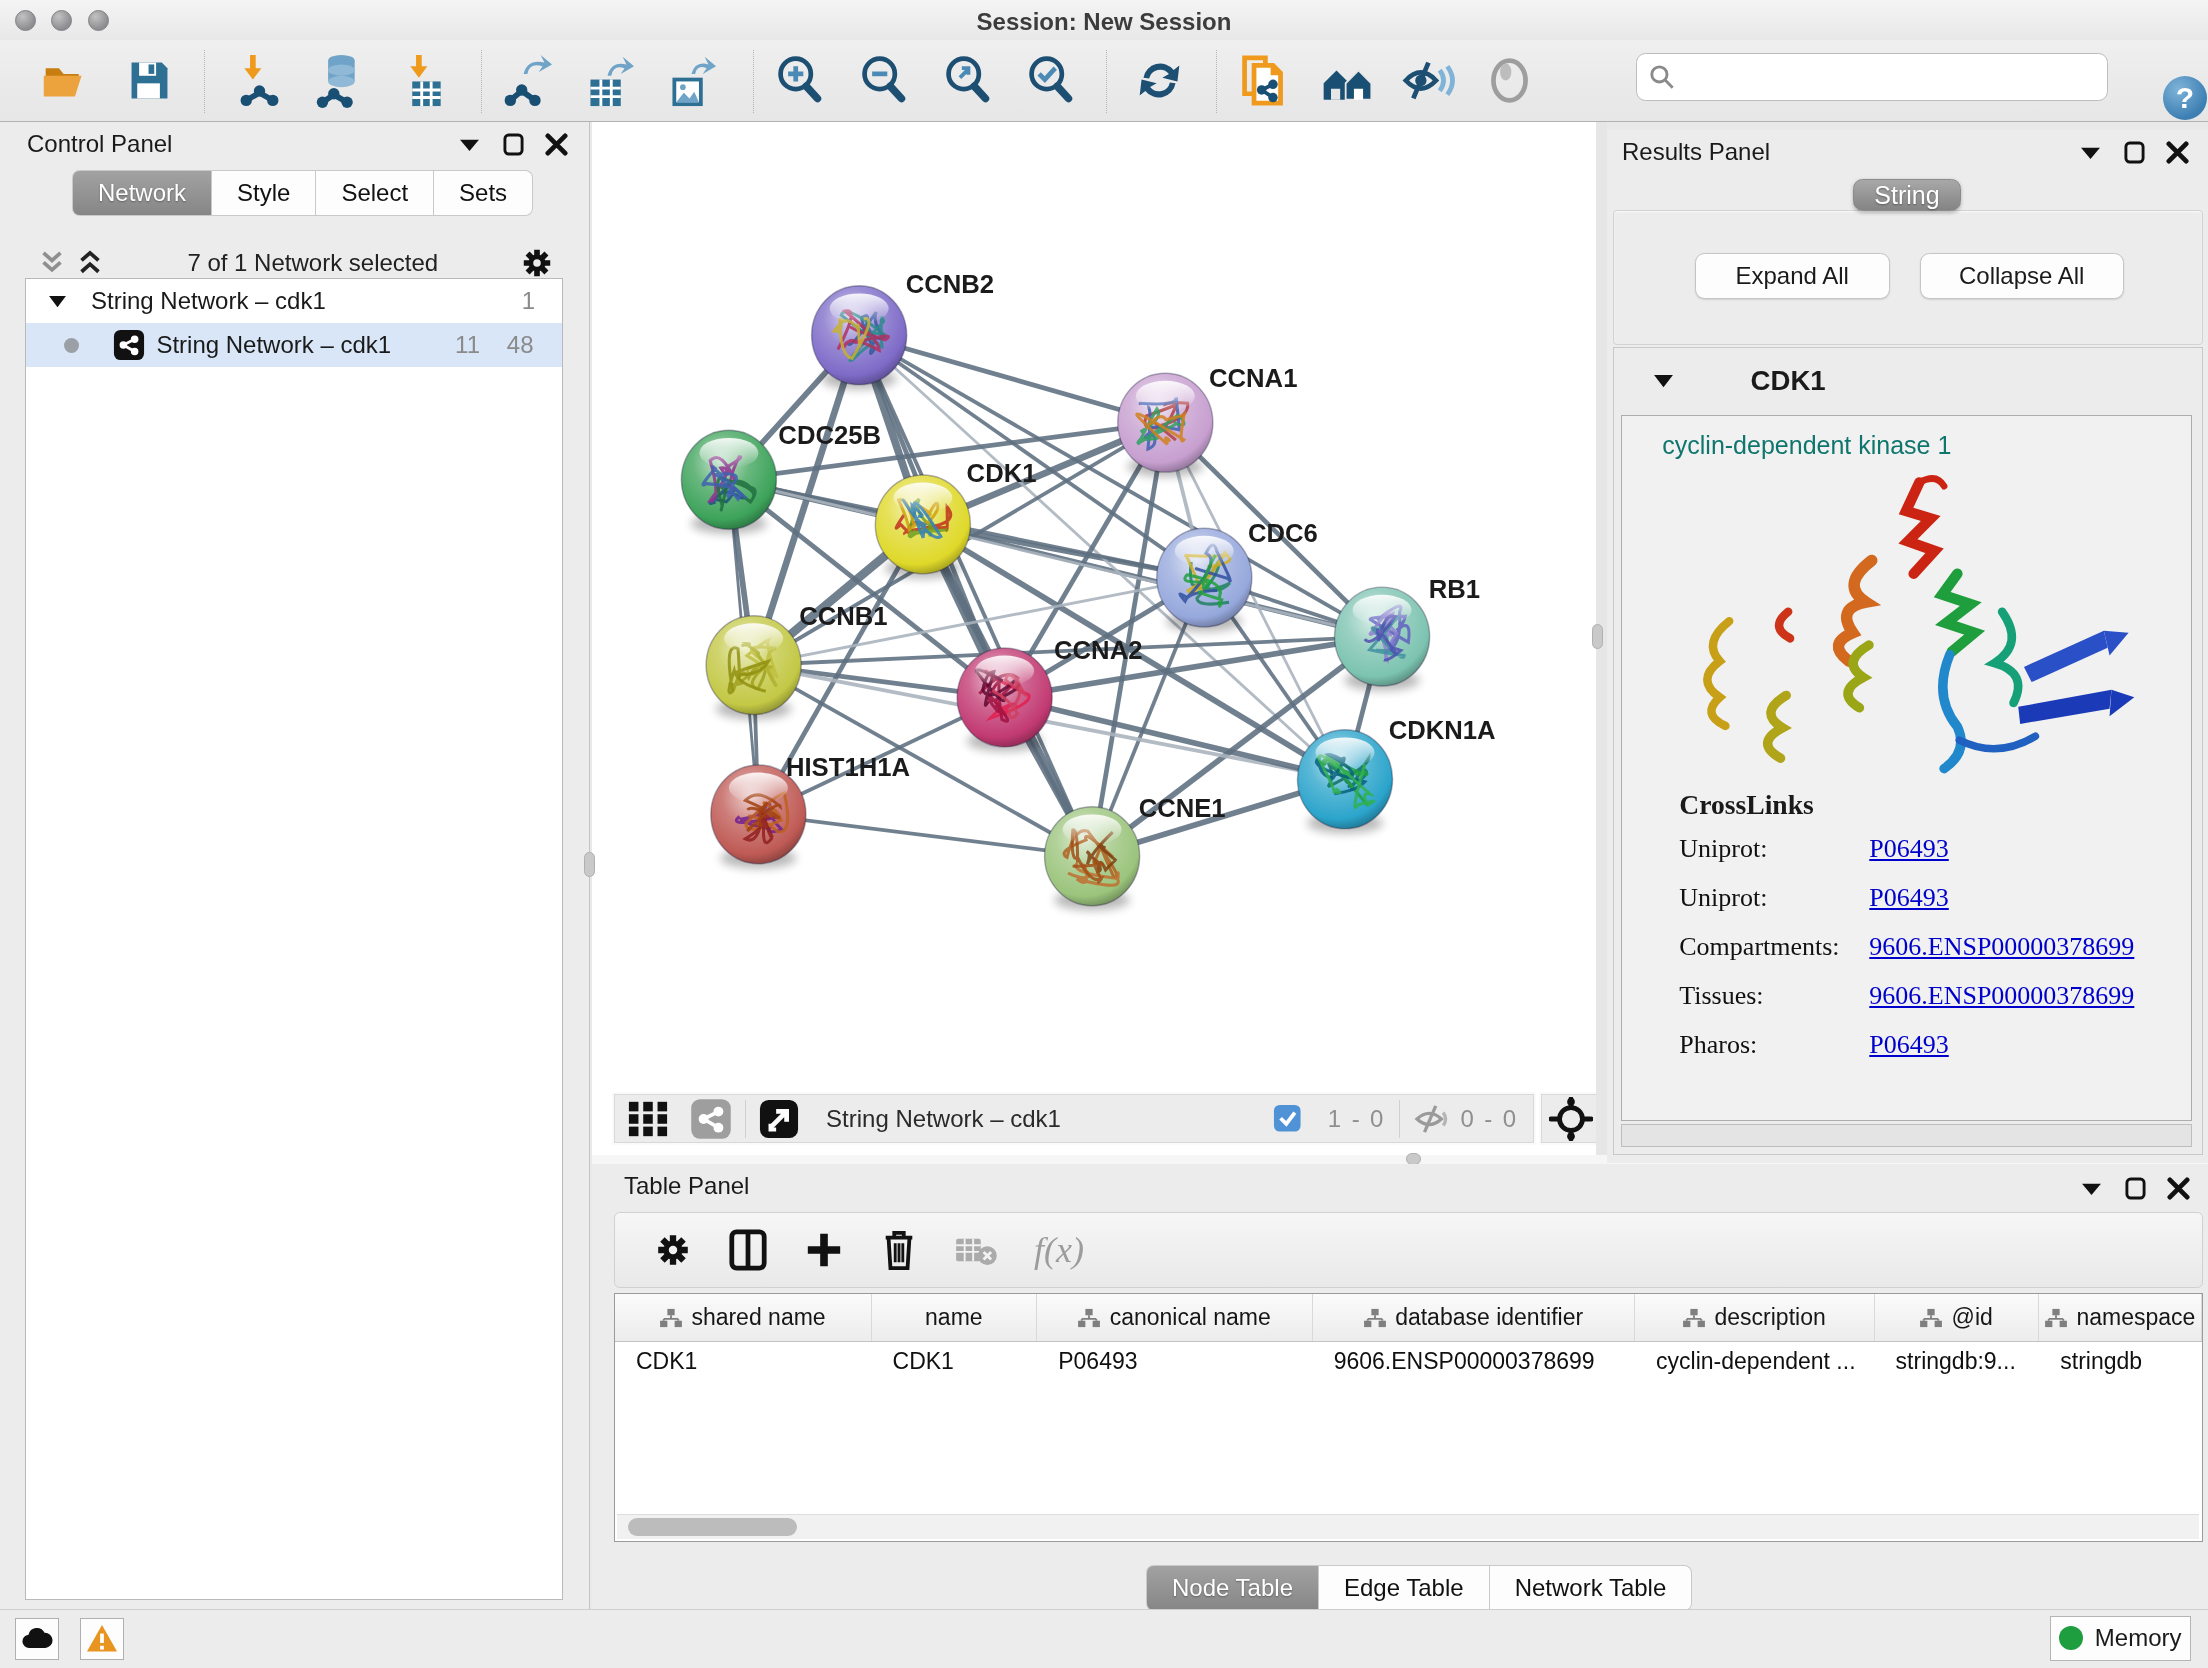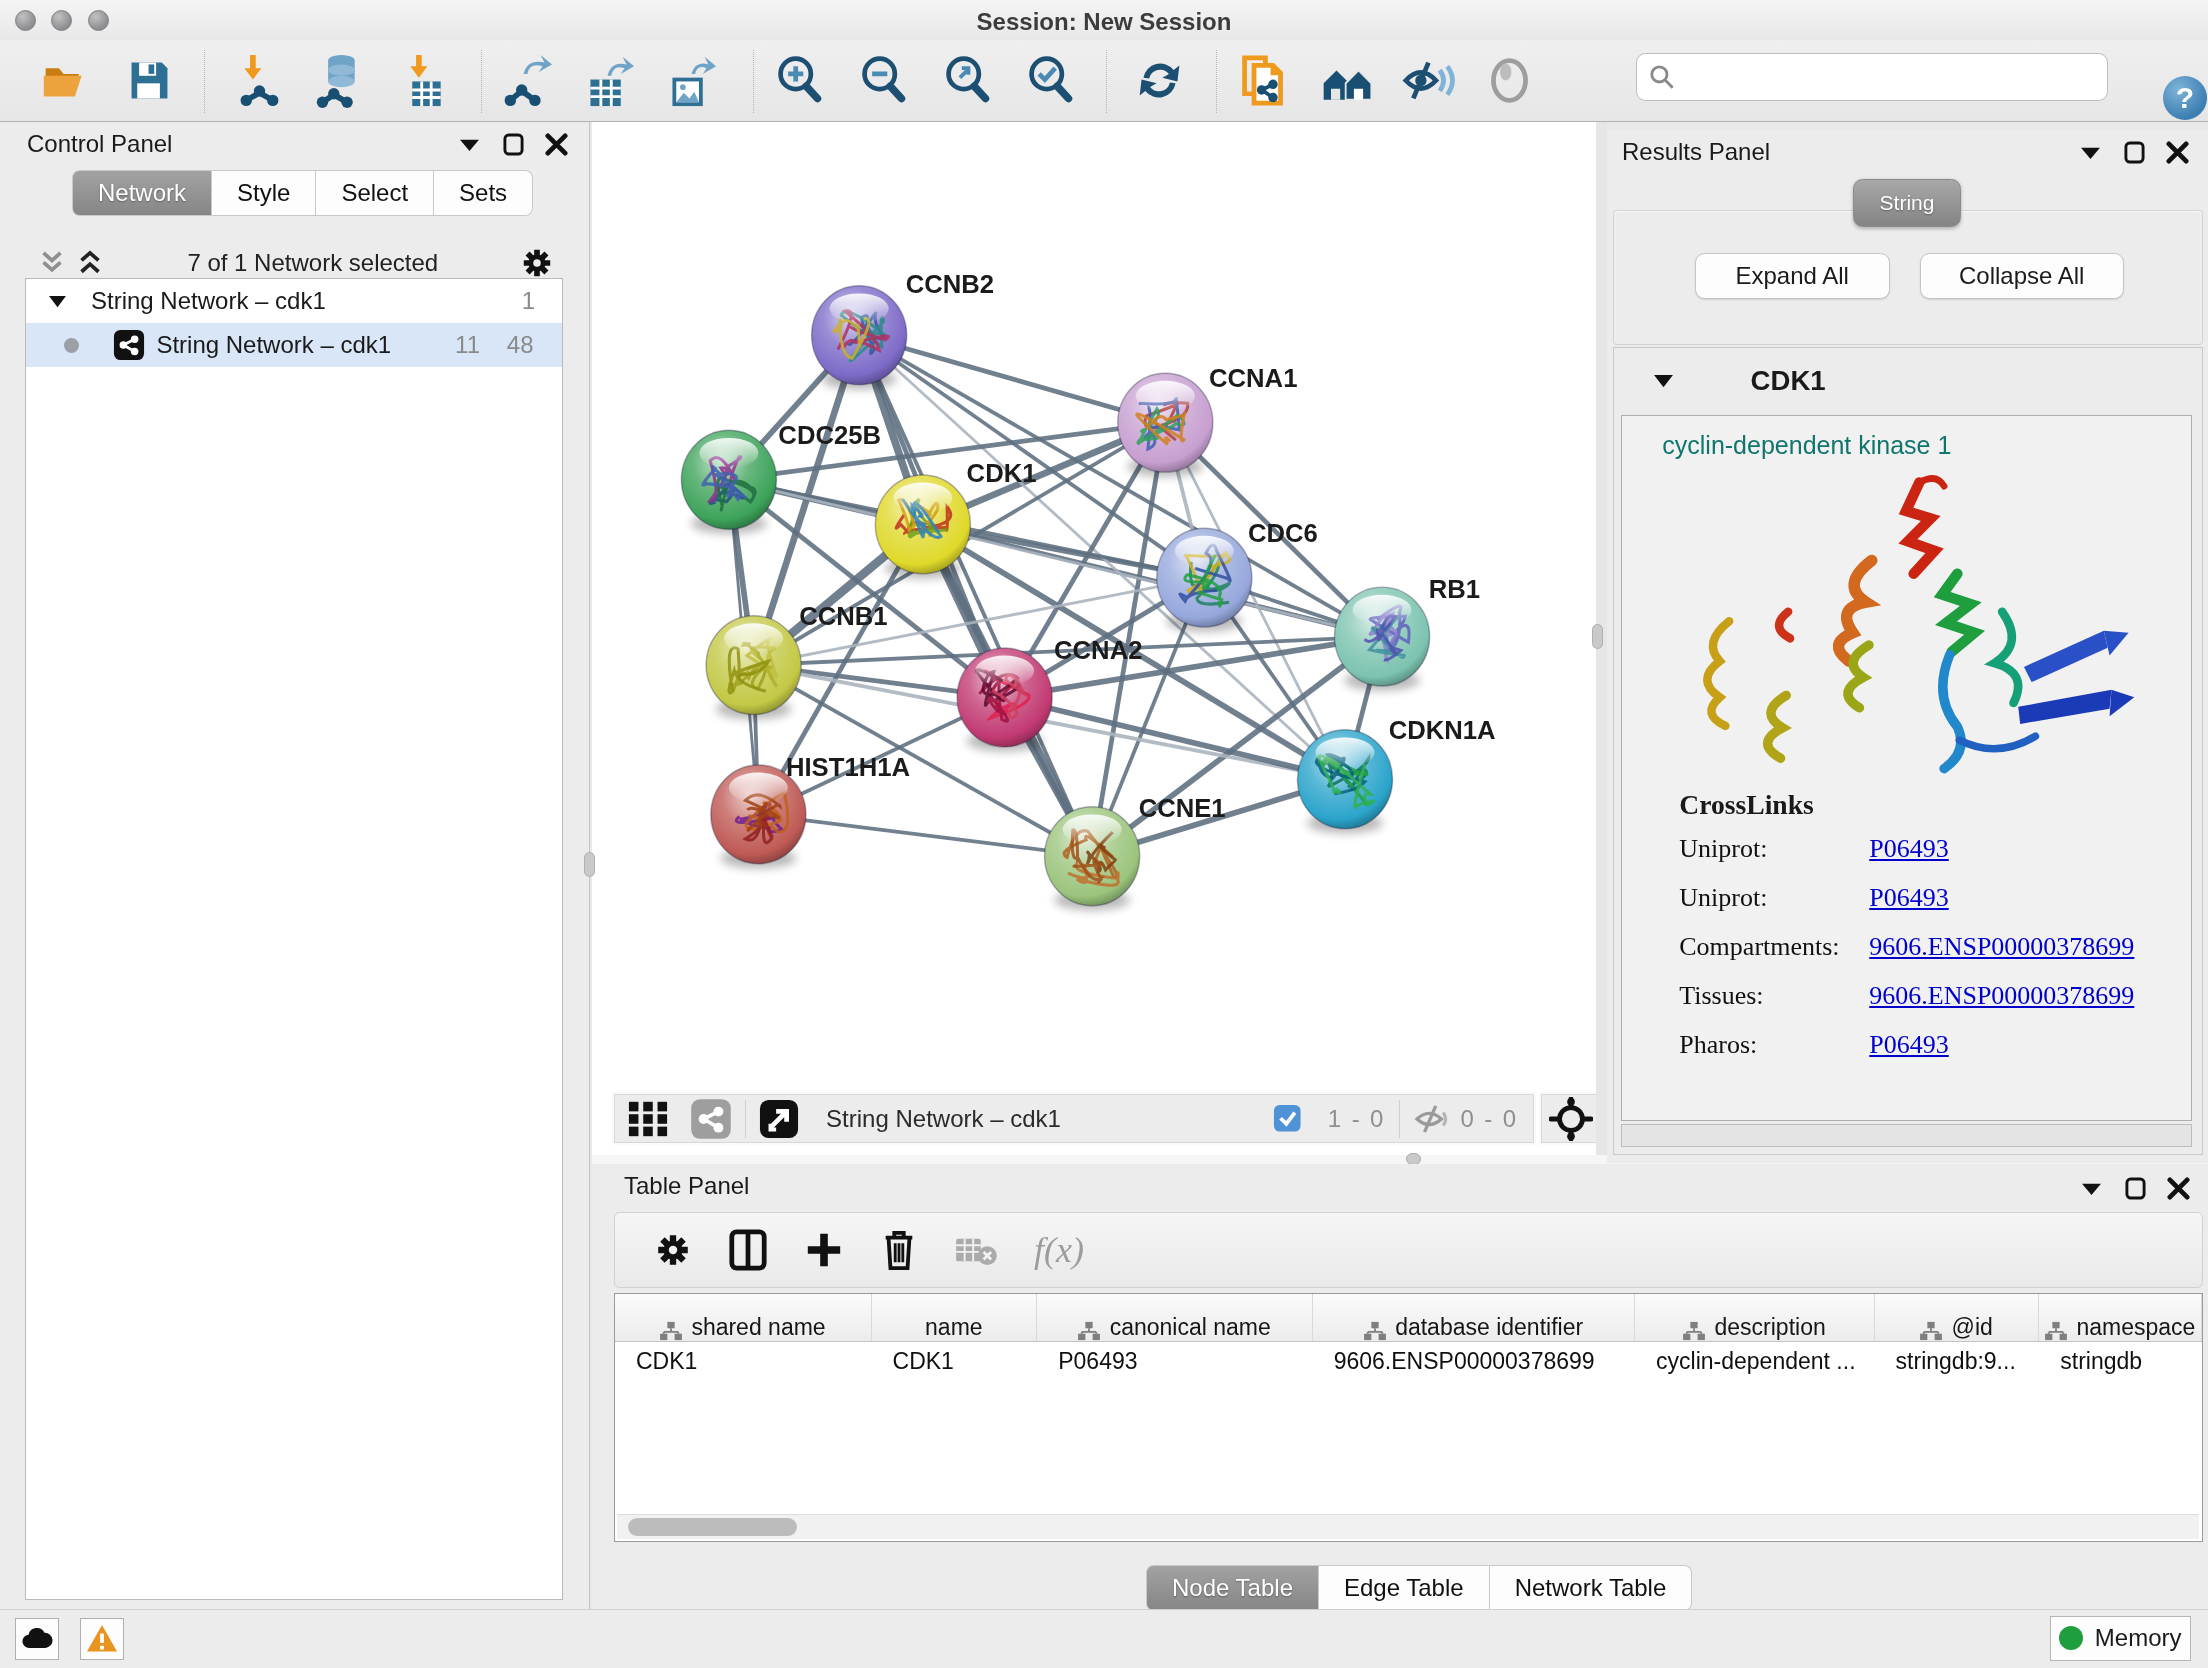--- a/index.html
+++ b/index.html
@@ -65,23 +65,23 @@
 
   .handle { position:absolute; background:#c9c9c9; border-radius:7.6px; border:1px solid #b0b0b0; }
 
   #vsplit { position:absolute; left:1596px; top:122px; width:11.4px; height:1033px; background:#e6e6e6; }
   #hsplit { position:absolute; left:592px; top:1155px; width:1617px; height:9.5px; background:#f6f6f6; }
 
   
   #results-panel { position:absolute; left:1607px; top:130px; width:601px; height:1033px; background:#ececec; }
   #rp-head { position:absolute; left:15px; top:7.6px; }
   #rp-ctrls { position:absolute; right:19px; top:11.4px; }
-  #string-tab { position:absolute; left:246px; top:49px; width:108px; height:48px; z-index:2;
+  #string-tab { position:absolute; left:246px; top:49px; width:108px; height:32px; z-index:2;
     background:linear-gradient(#a8a8a8,#848484); border:1px solid #8b8b8b; border-radius:9.5px;
-    color:#fff; font-size:21px; display:flex; align-items:center; justify-content:center; text-shadow:0 1px 1.9px rgba(0,0,0,.35);
+    color:#fff; font-size:25px; display:flex; align-items:center; justify-content:center; text-shadow:0 1px 1.9px rgba(0,0,0,.35);
     box-shadow:0 1.9px 3.8px rgba(0,0,0,.25); }
   #rp-box1 { position:absolute; left:5.7px; top:80px; width:590px; height:135px; background:#ececec;
     border:1.9px solid #d2d2d2; border-radius:3.8px; box-shadow:inset 0 1px 1.9px rgba(255,255,255,.8); }
   .rp-btn { position:absolute; top:42px; height:46px; background:#fdfdfd; border:1px solid #c5c5c5; border-radius:9.5px;
     font-size:24px; display:flex; align-items:center; justify-content:center; box-shadow:0 1px 1.9px rgba(0,0,0,.12); }
   #rp-box2 { position:absolute; left:5.7px; top:217px; width:590px; height:808px; background:#ececec;
     border:1.9px solid #c9c9c9; }
   #gene-head { position:absolute; left:1.9px; top:1.9px; width:582px; height:63px; display:flex; align-items:center; }
   #gene-head .g-name { font-size:27.6px; font-weight:bold; margin-left:76px; }
   #gene-body { position:absolute; left:7.6px; top:67px; width:571px; height:706px; background:#f1f1f1; border:1px solid #adadad; }
@@ -98,21 +98,21 @@
   #table-panel { position:absolute; left:592px; top:1164px; width:1617px; height:445px; background:#ececec; }
   #tp-head { position:absolute; left:32px; top:7.6px; }
   #tp-ctrls { position:absolute; right:19px; top:13.3px; }
   #tp-toolbar { position:absolute; left:22px; top:48px; width:1589px; height:76px;
     background:linear-gradient(#f6f6f6,#e9e9e9); border:1px solid #d0d0d0; border-radius:5.7px;
     display:flex; align-items:center; gap:36px; padding-left:39px; }
   #tp-table { position:absolute; left:22px; top:129px; width:1589px; height:249px; background:#fff;
     border:1.9px solid #9a9a9a; }
   #tp-cols { position:absolute; left:0; top:0; height:48px; width:100%; display:flex;
     background:linear-gradient(#fbfbfb,#ececec); border-bottom:1.9px solid #c3c3c3; }
-  .th { position:relative; height:100%; display:flex; align-items:flex-end; justify-content:center;
+  .th { position:relative; height:100%; display:flex; align-items:center; justify-content:center;
     border-right:1.9px solid #d9d9d9; font-size:23px; color:#161616; overflow:hidden; gap:9.5px; }
   #tp-row { position:absolute; left:0; top:49px; height:36px; width:100%; display:flex; }
   .td { padding-left:21px; font-size:23px; color:#101010; display:flex; align-items:center; overflow:hidden; white-space:nowrap; }
   #tp-hscroll { position:absolute; left:1.9px; bottom:1.9px; width:1582px; height:25px; background:#f1f1f1; border-top:1px solid #ddd; }
   #tp-hscroll .thumb { position:absolute; left:11.4px; top:2.9px; width:169px; height:18px; background:#bcbcbc; border-radius:9.5px; }
   #tp-tabs { position:absolute; left:554px; top:401px; }
 
   
   #statusbar { position:absolute; left:0; top:1609px; width:2208px; height:59px; background:#ececec;
     border-top:1.9px solid #cfcfcf; }

